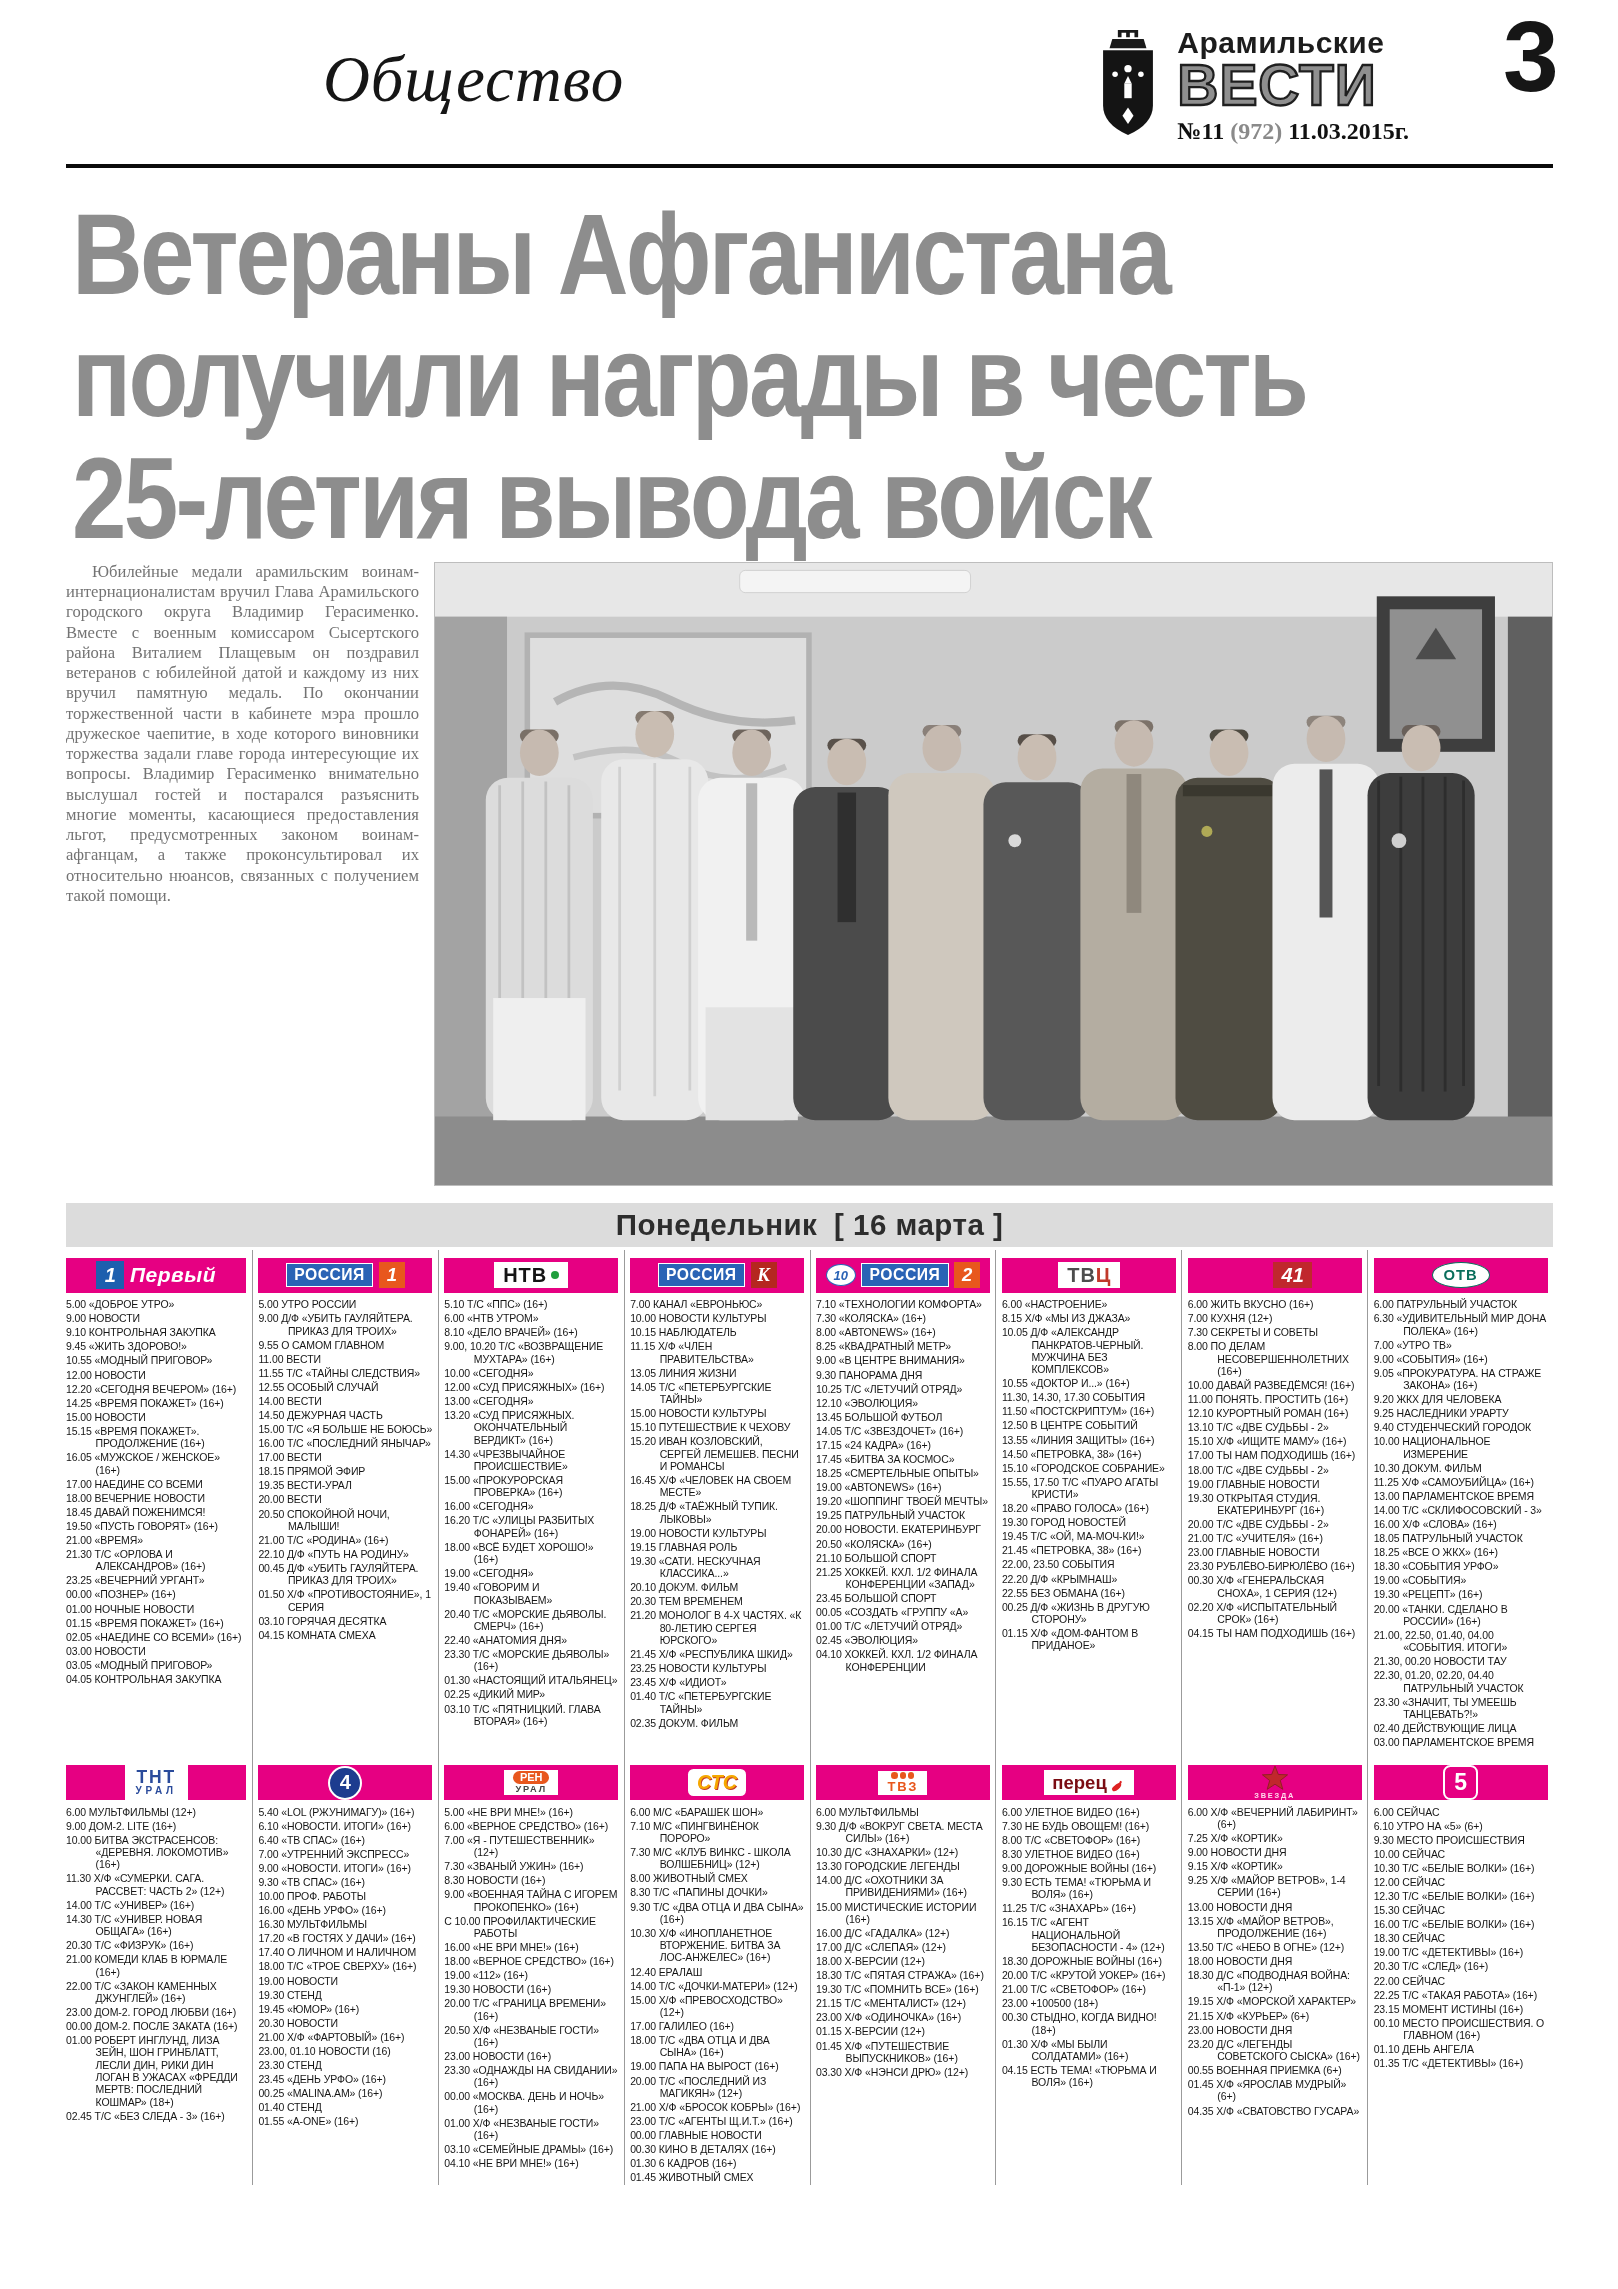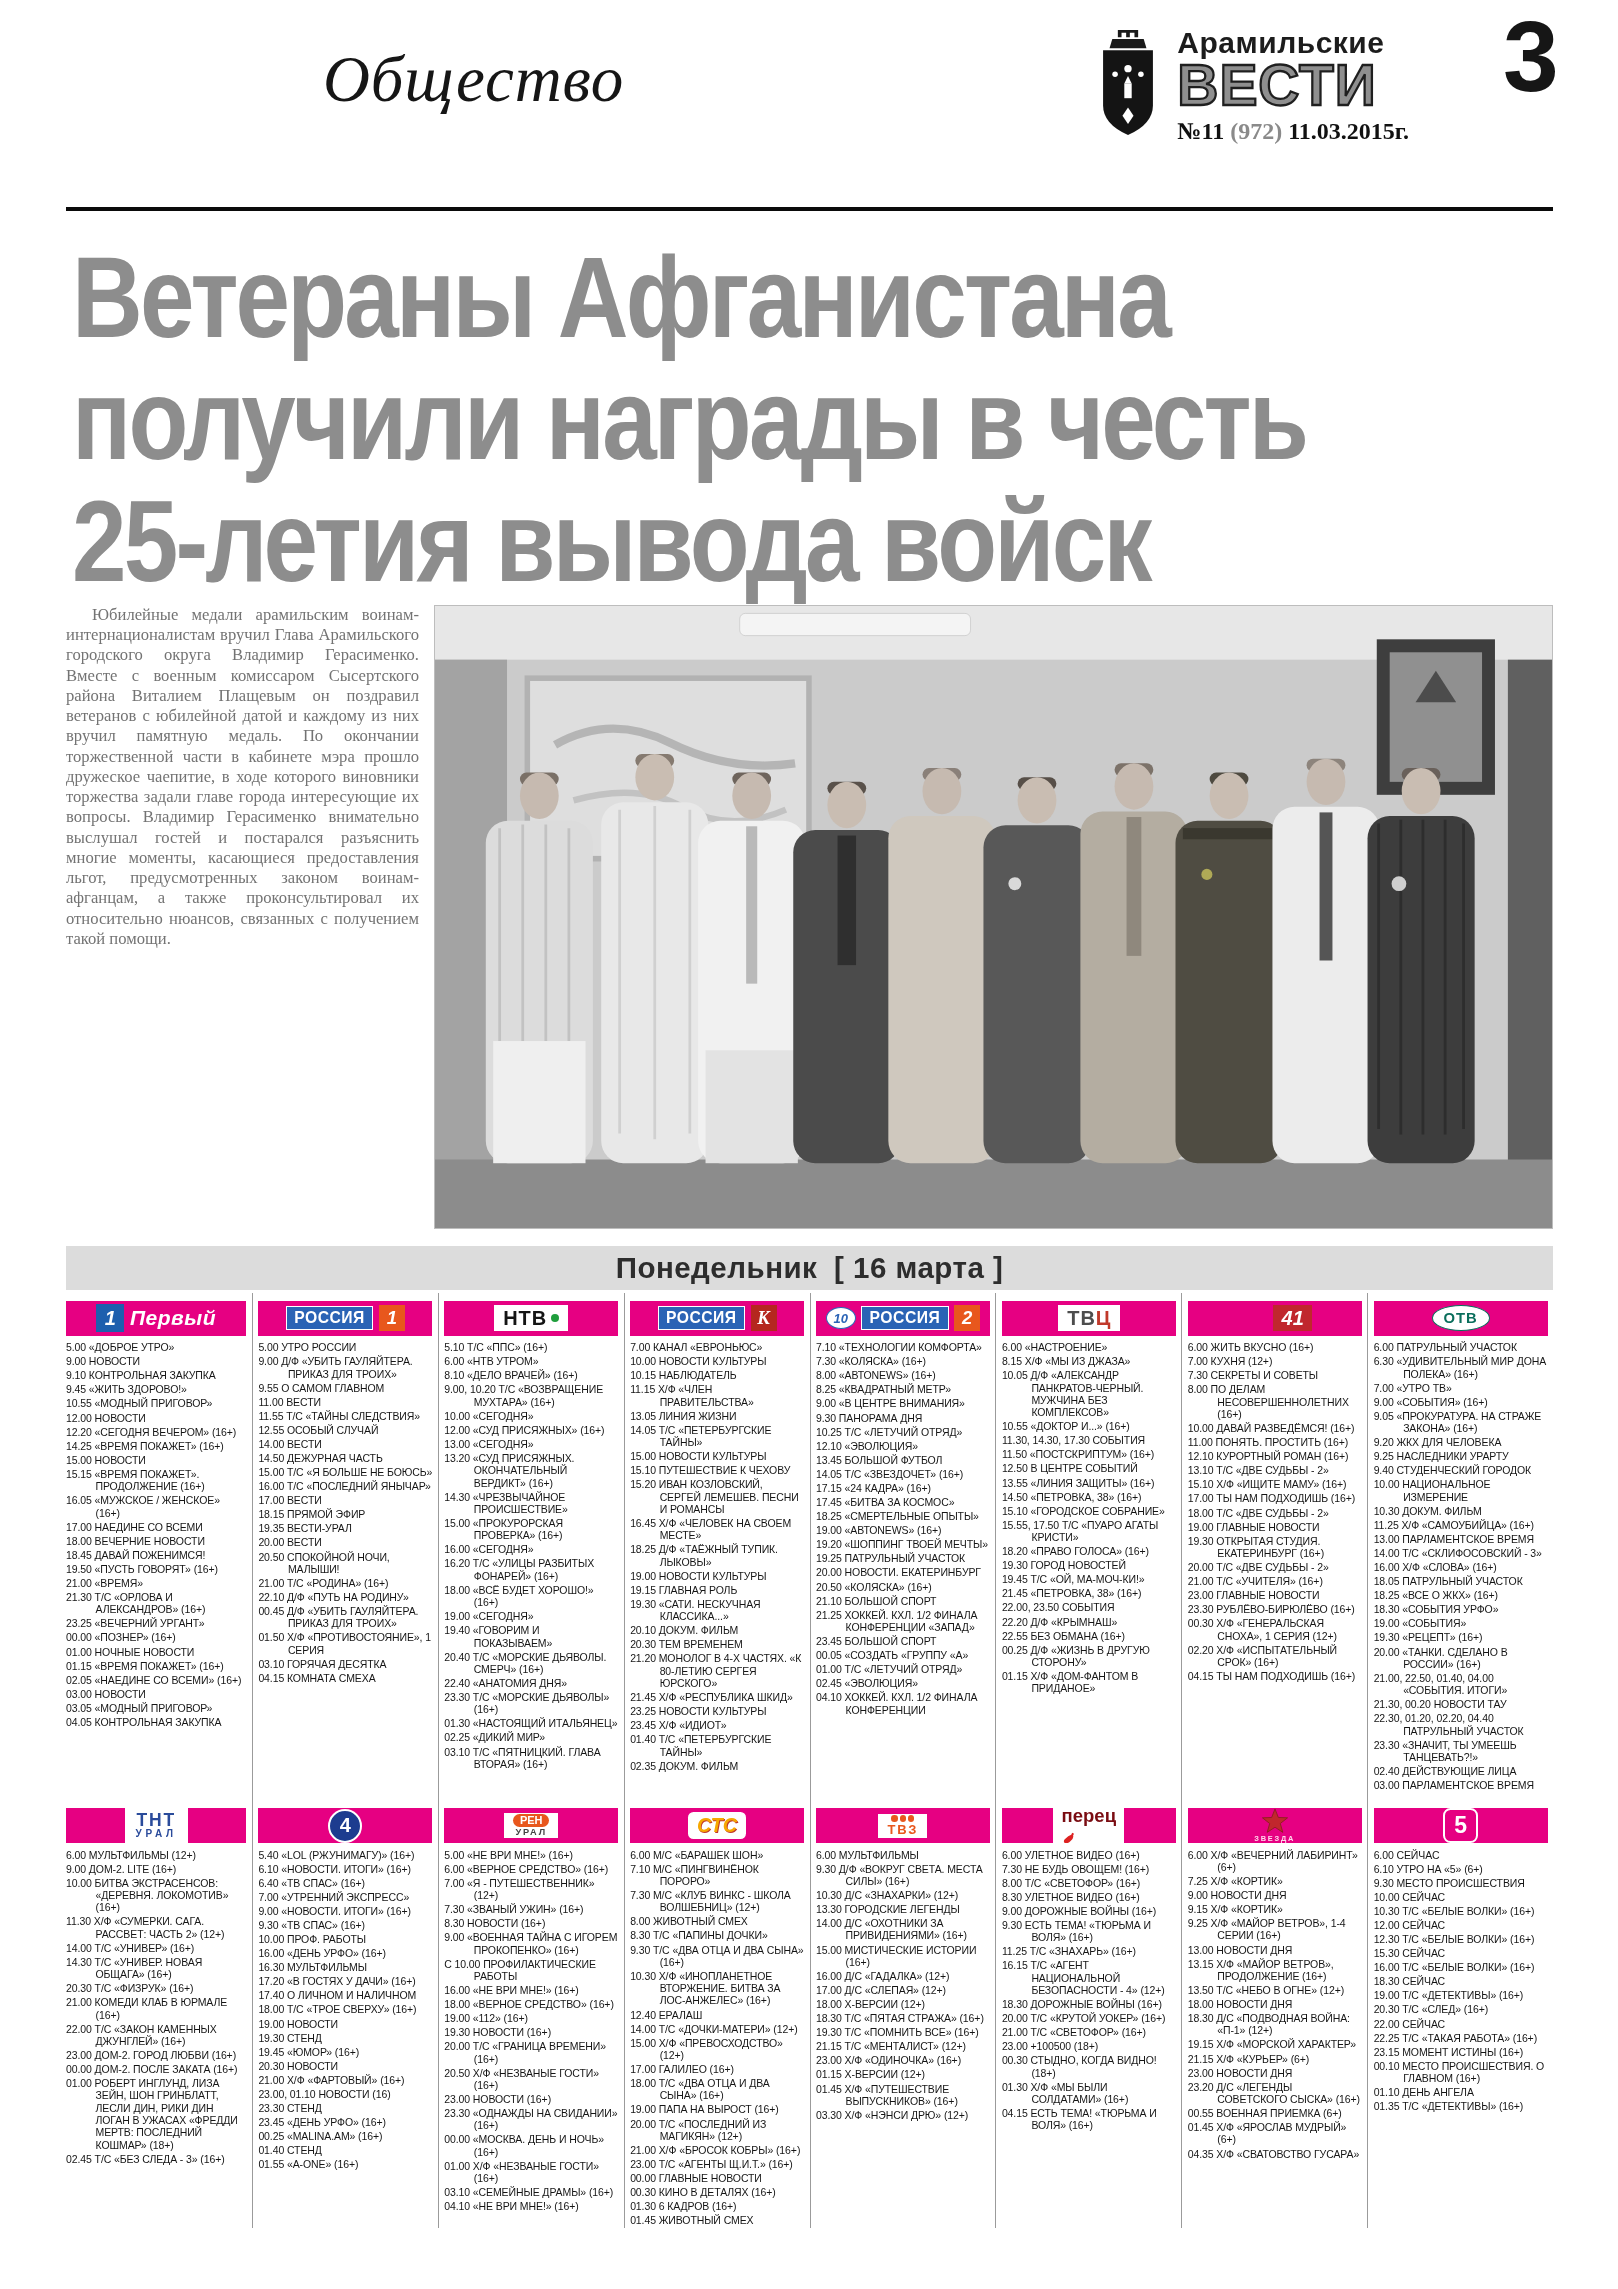--- a/index.html
+++ b/index.html
@@ -1,19 +1,19 @@
 <!DOCTYPE html>
 <html style="font-size:14.8px"><head>
 <meta charset="utf-8">
 <style>
   html,body{margin:0;padding:0;}
   body{width:1619px;height:2290px;background:#fff;font-family:"Liberation Sans",sans-serif;color:#111;overflow:hidden;position:relative;}
 
   
-  .page-header{margin:0 66px;height:211px;position:relative;border-bottom:4.6px solid #0a0a0a;box-sizing:border-box;}
+  .page-header{margin:0 66px;height:168px;position:relative;border-bottom:4.6px solid #0a0a0a;box-sizing:border-box;}
   .section-title{position:absolute;left:257px;top:42px;font-family:"Liberation Serif",serif;font-style:italic;font-size:65px;color:#161616;letter-spacing:0.9px;}
   .masthead{position:absolute;right:144px;top:28px;display:flex;align-items:flex-start;gap:13px;}
   .emblem{width:72px;height:109px;}
   .mast-text{text-align:left;}
   .mast-line1{font-size:30px;font-weight:bold;color:#1c1c1c;letter-spacing:0.5px;line-height:1;}
   .mast-line2{font-size:57px;font-weight:bold;color:#8f8f8f;-webkit-text-stroke:2.3px #1f1f1f;line-height:0.95;letter-spacing:0.9px;}
   .issue{font-family:"Liberation Serif",serif;font-size:24px;font-weight:bold;color:#111;margin-top:5.5px;}
   .issue .paren{color:#8a8a8a;}
   .page-num{position:absolute;right:-5.5px;top:5.5px;font-size:100px;font-weight:bold;color:#161616;line-height:1;}
 
@@ -56,21 +56,21 @@
   .tnt-sub{color:#2a4b9b;font-weight:bold;font-size:10px;letter-spacing:3.7px;}
   .circle4{width:30px;height:30px;border-radius:50%;background:#1d3c8f;border:2.8px solid #fff;color:#fff;font-weight:bold;font-size:20px;display:flex;align-items:center;justify-content:center;}
   .ren-box{background:#fff;padding:0.9px 9.2px;display:flex;flex-direction:column;align-items:center;line-height:1;}
   .ren-pill{background:#e8571d;color:#fff;font-weight:bold;font-size:11px;padding:0.9px 6.5px;border-radius:6.5px;}
   .ren-sub{color:#444;font-weight:bold;font-size:9.2px;letter-spacing:1.8px;margin-top:0.9px;}
   .sts-box{background:#fff;border-radius:5.5px;padding:1.8px 9.2px;color:#f6a800;font-weight:bold;font-style:italic;font-size:20px;text-shadow:0.9px 0.9px 0 #c0392b;}
   .tv3-box{background:#fff;padding:1.8px 9.2px;display:flex;flex-direction:column;align-items:center;line-height:1;}
   .tv3-dots{display:flex;gap:1.8px;margin-bottom:0.9px;}
   .tv3-dots i{width:6.5px;height:6.5px;border-radius:50%;background:#e8571d;display:inline-block;}
   .tv3-txt{color:#e8571d;font-weight:bold;font-size:13px;letter-spacing:1.8px;}
-  .perec-box{background:#fff;padding:1.8px 8.3px;display:flex;align-items:flex-start;gap:3.7px;flex-direction:column;}
+  .perec-box{background:#fff;padding:1.8px 8.3px;display:flex;align-items:flex-end;gap:3.7px;}
   .perec-txt{color:#7a0c12;font-weight:bold;font-size:18.5px;}
   .pepper{width:14.8px;height:14.8px;}
   .star-wrap{display:flex;flex-direction:column;align-items:center;line-height:1;}
   .star-sub{color:#ffd9ec;font-weight:bold;font-size:7.4px;letter-spacing:1.8px;margin-top:0.9px;}
   .five-box{width:31px;height:31px;border:2.8px solid #fff;border-radius:7.4px;color:#fff;font-weight:bold;font-size:23px;display:flex;align-items:center;justify-content:center;}
 </style>
 </head>
 <body>
 
 <div class="page-header">

